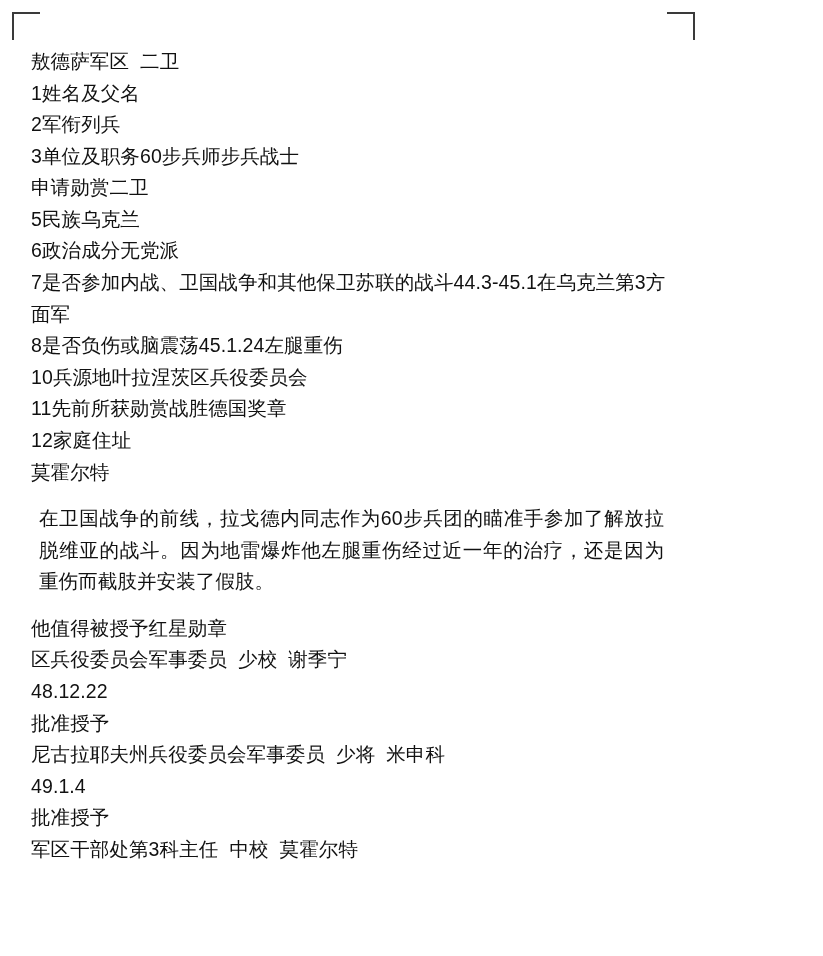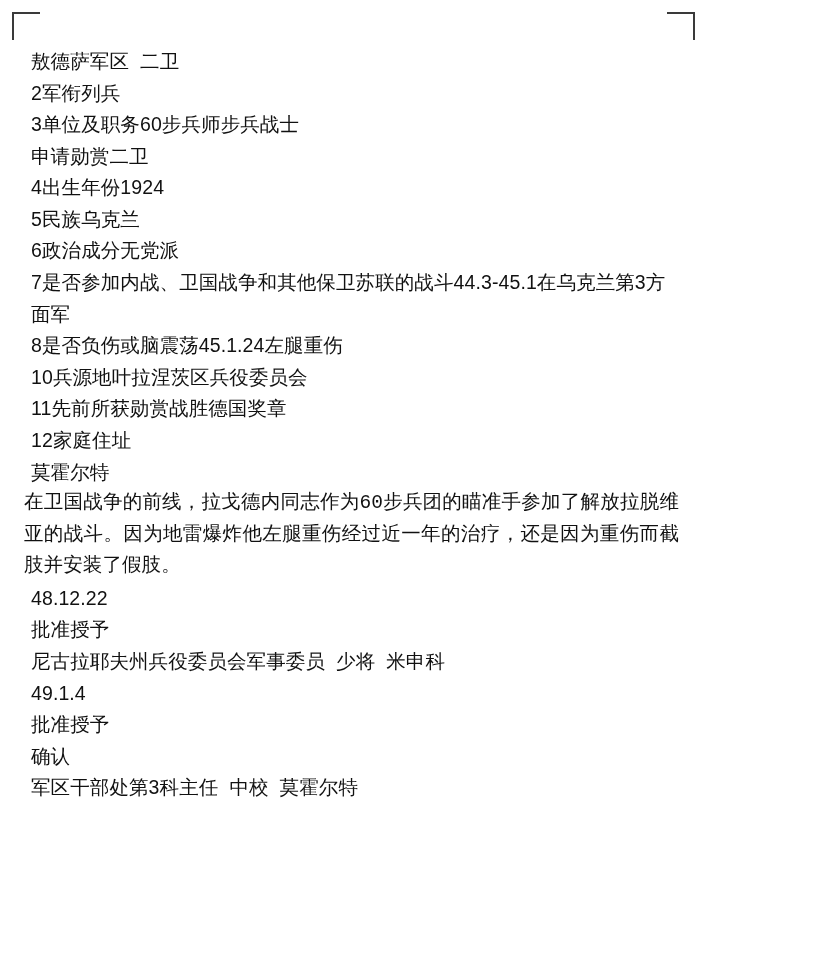--- a/index.html
+++ b/index.html
@@ -49,54 +49,54 @@
     white-space: pre-wrap;
     word-break: break-word;
     margin: 0;
   }
   .line.indent {
     padding-left: 7px;
   }
   .para {
     white-space: pre-wrap;
     word-break: break-word;
-    margin: 0;
+    margin: 15px;
     text-align: justify;
     text-justify: inter-character;
-    font-family: Liberation Mono, monospace;
   }
 </style>
 </head>
 <body>
 
 <div class="page">
 
   <div class="crop-mark crop-tl"></div>
   <div class="crop-mark crop-tr"></div>
 
   <div class="doc-body">
 
     <div class="line indent">敖德萨军区  二卫</div>
+    <div class="line indent">1姓名及父名</div>
     <div class="line indent">2军衔列兵</div>
     <div class="line indent">3单位及职务60步兵师步兵战士</div>
     <div class="line indent">申请勋赏二卫</div>
-    <div class="line indent">4出生年份1924</div>
     <div class="line indent">5民族乌克兰</div>
     <div class="line indent">6政治成分无党派</div>
     <div class="line indent">7是否参加内战、卫国战争和其他保卫苏联的战斗44.3-45.1在乌克兰第3方面军</div>
     <div class="line indent">8是否负伤或脑震荡45.1.24左腿重伤</div>
     <div class="line indent">10兵源地叶拉涅茨区兵役委员会</div>
     <div class="line indent">11先前所获勋赏战胜德国奖章</div>
     <div class="line indent">12家庭住址</div>
     <div class="line indent">莫霍尔特</div>
 
     <div class="para">在卫国战争的前线，拉戈德内同志作为60步兵团的瞄准手参加了解放拉脱维亚的战斗。因为地雷爆炸他左腿重伤经过近一年的治疗，还是因为重伤而截肢并安装了假肢。</div>
 
+    <div class="line indent">他值得被授予红星勋章</div>
+    <div class="line indent">区兵役委员会军事委员  少校  谢季宁</div>
     <div class="line indent">48.12.22</div>
     <div class="line indent">批准授予</div>
     <div class="line indent">尼古拉耶夫州兵役委员会军事委员  少将  米申科</div>
     <div class="line indent">49.1.4</div>
     <div class="line indent">批准授予</div>
-    <div class="line indent">确认</div>
     <div class="line indent">军区干部处第3科主任  中校  莫霍尔特</div>
 
   </div>
 </div>
 
 </body></html>

